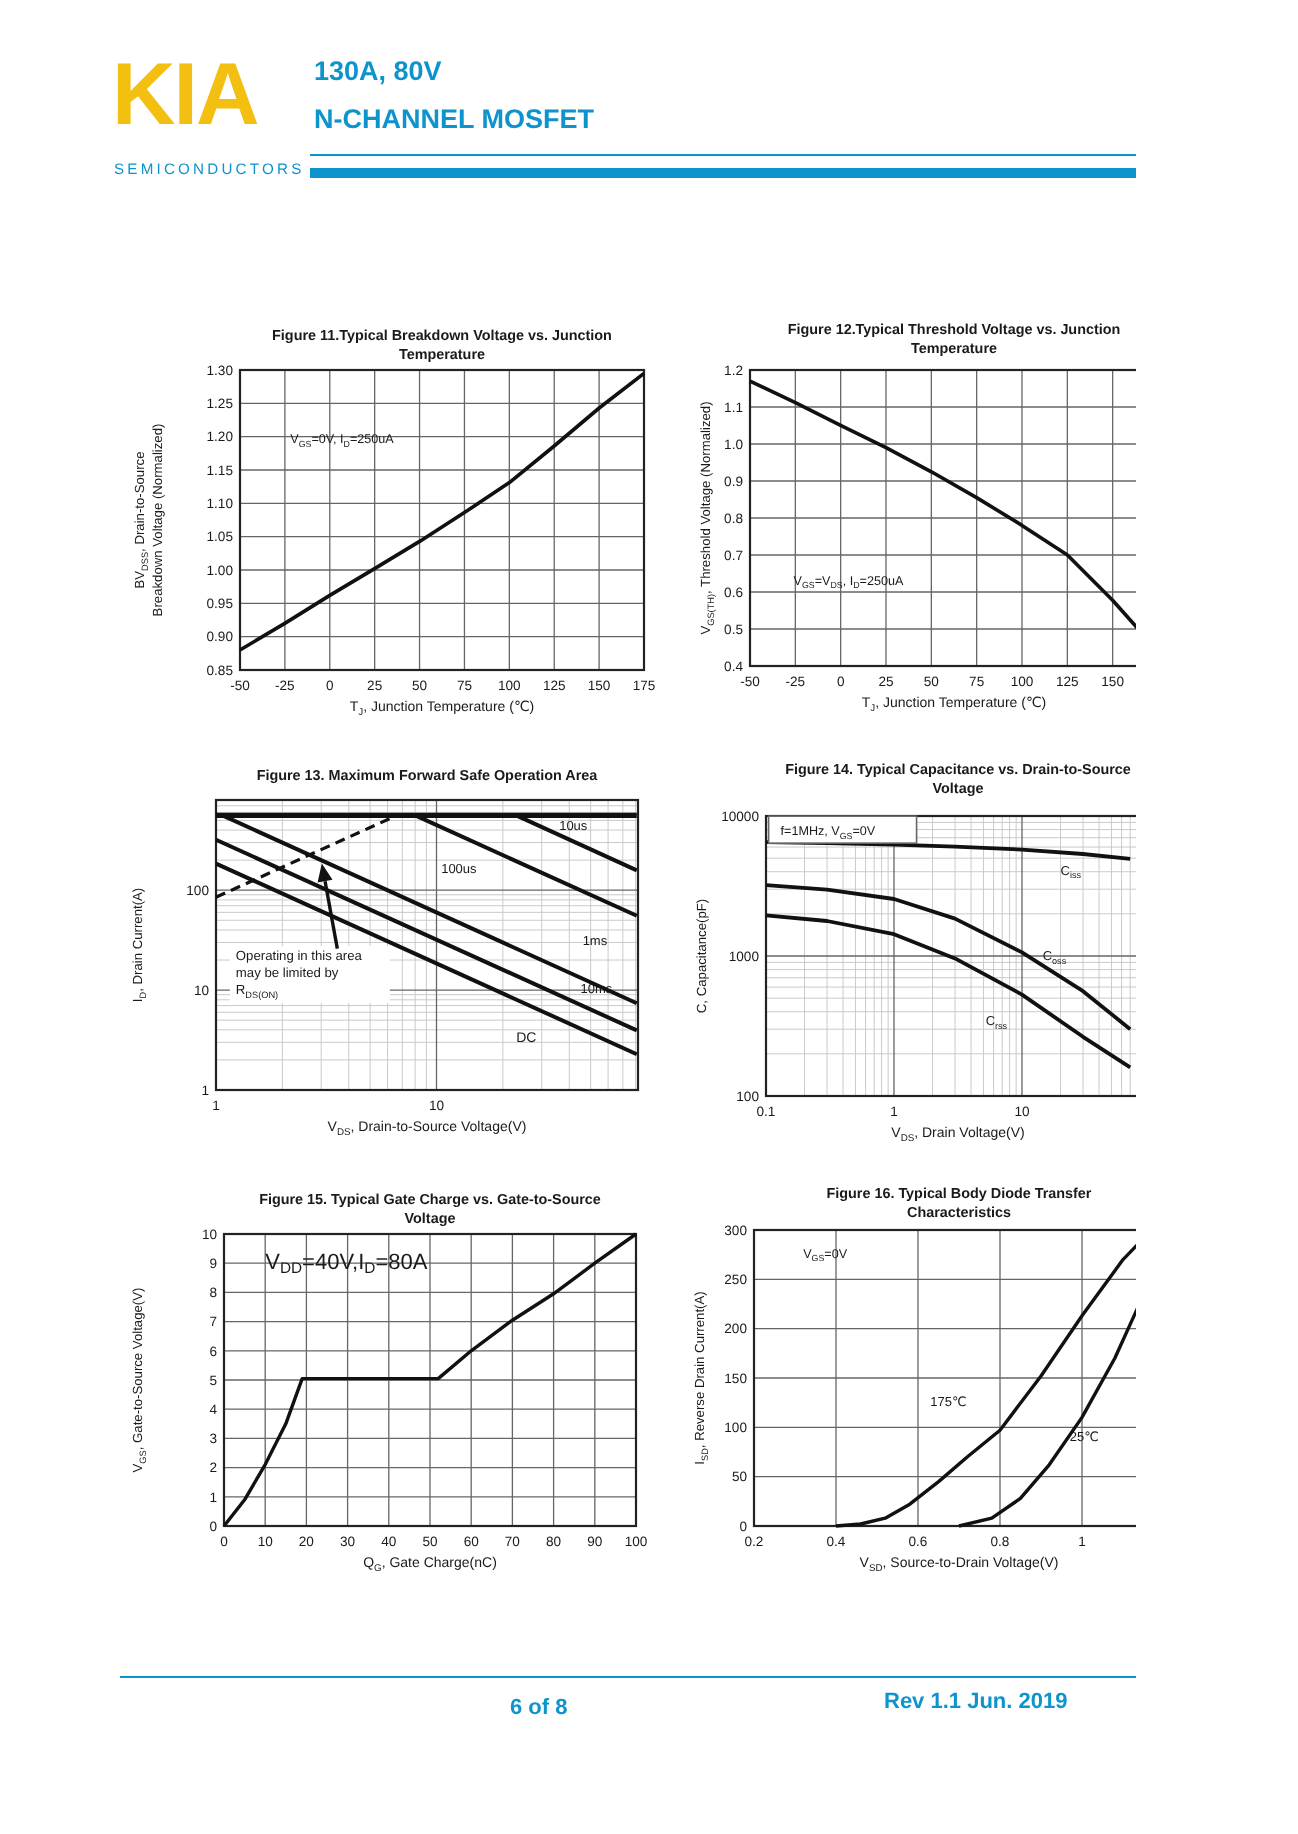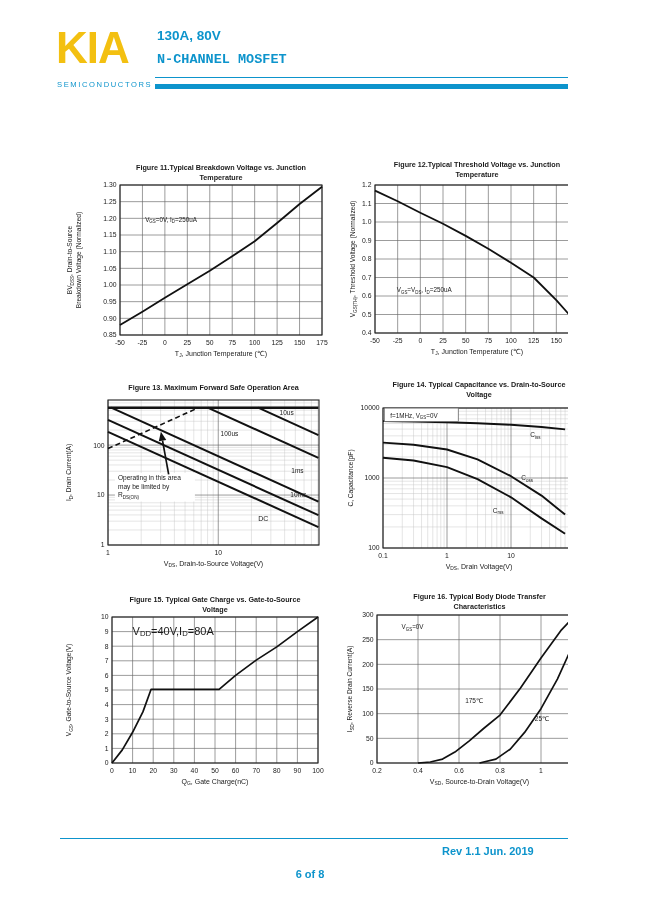--- a/index.html
+++ b/index.html
@@ -4,27 +4,27 @@
 <style>
   html,body{margin:0;padding:0;background:#ffffff;}
   .page{position:relative;width:568px;height:917px;background:#fff;overflow:hidden;
         font-family:"Liberation Sans","DejaVu Sans",sans-serif;}
   .abs{position:absolute;}
   .hdr-logo{left:56px;top:26px;font-size:44px;font-weight:bold;letter-spacing:-1px;
             color:var(--logo-yellow,#f3c011);line-height:1;}
   .hdr-logosub{left:57px;top:80px;font-size:7.6px;font-weight:normal;letter-spacing:1.6px;
                color:var(--accent,#0d94cc);}
   .hdr-l1{left:157px;top:28px;font-size:13.5px;font-weight:bold;color:var(--accent,#0d94cc);}
-  .hdr-l2{left:157px;top:52px;font-size:13.5px;font-weight:bold;color:var(--accent,#0d94cc);font-family:Liberation Mono, monospace;}
+  .hdr-l2{left:157px;top:52px;font-size:13.5px;font-weight:bold;color:var(--accent,#0d94cc);}
   .hdr-part{left:380px;top:38px;width:212px;text-align:right;font-size:30px;
             color:var(--accent,#0d94cc);}
   .rule-thin{left:155px;top:77px;width:452px;height:1.4px;background:var(--accent,#0d94cc);}
   .rule-thick{left:155px;top:84px;width:452px;height:4.5px;background:var(--accent,#0d94cc);}
   .ftr-rule{left:60px;top:838px;width:548px;height:1.4px;background:var(--accent,#0d94cc);}
-  .ftr-page{left:255px;top:868px;width:110px;text-align:center;font-size:11px;font-weight:bold;
+  .ftr-page{left:255px;top:848px;width:110px;font-size:11px;font-weight:bold;
             color:var(--accent,#0d94cc);}
   .ftr-rev{left:442px;top:845px;font-size:11px;font-weight:bold;color:var(--accent,#0d94cc);}
   svg.fig{position:absolute;}
   svg text{fill:#1a1a1a;}
 </style>
 </head>
 <body>
 
 <div class="page">
 

